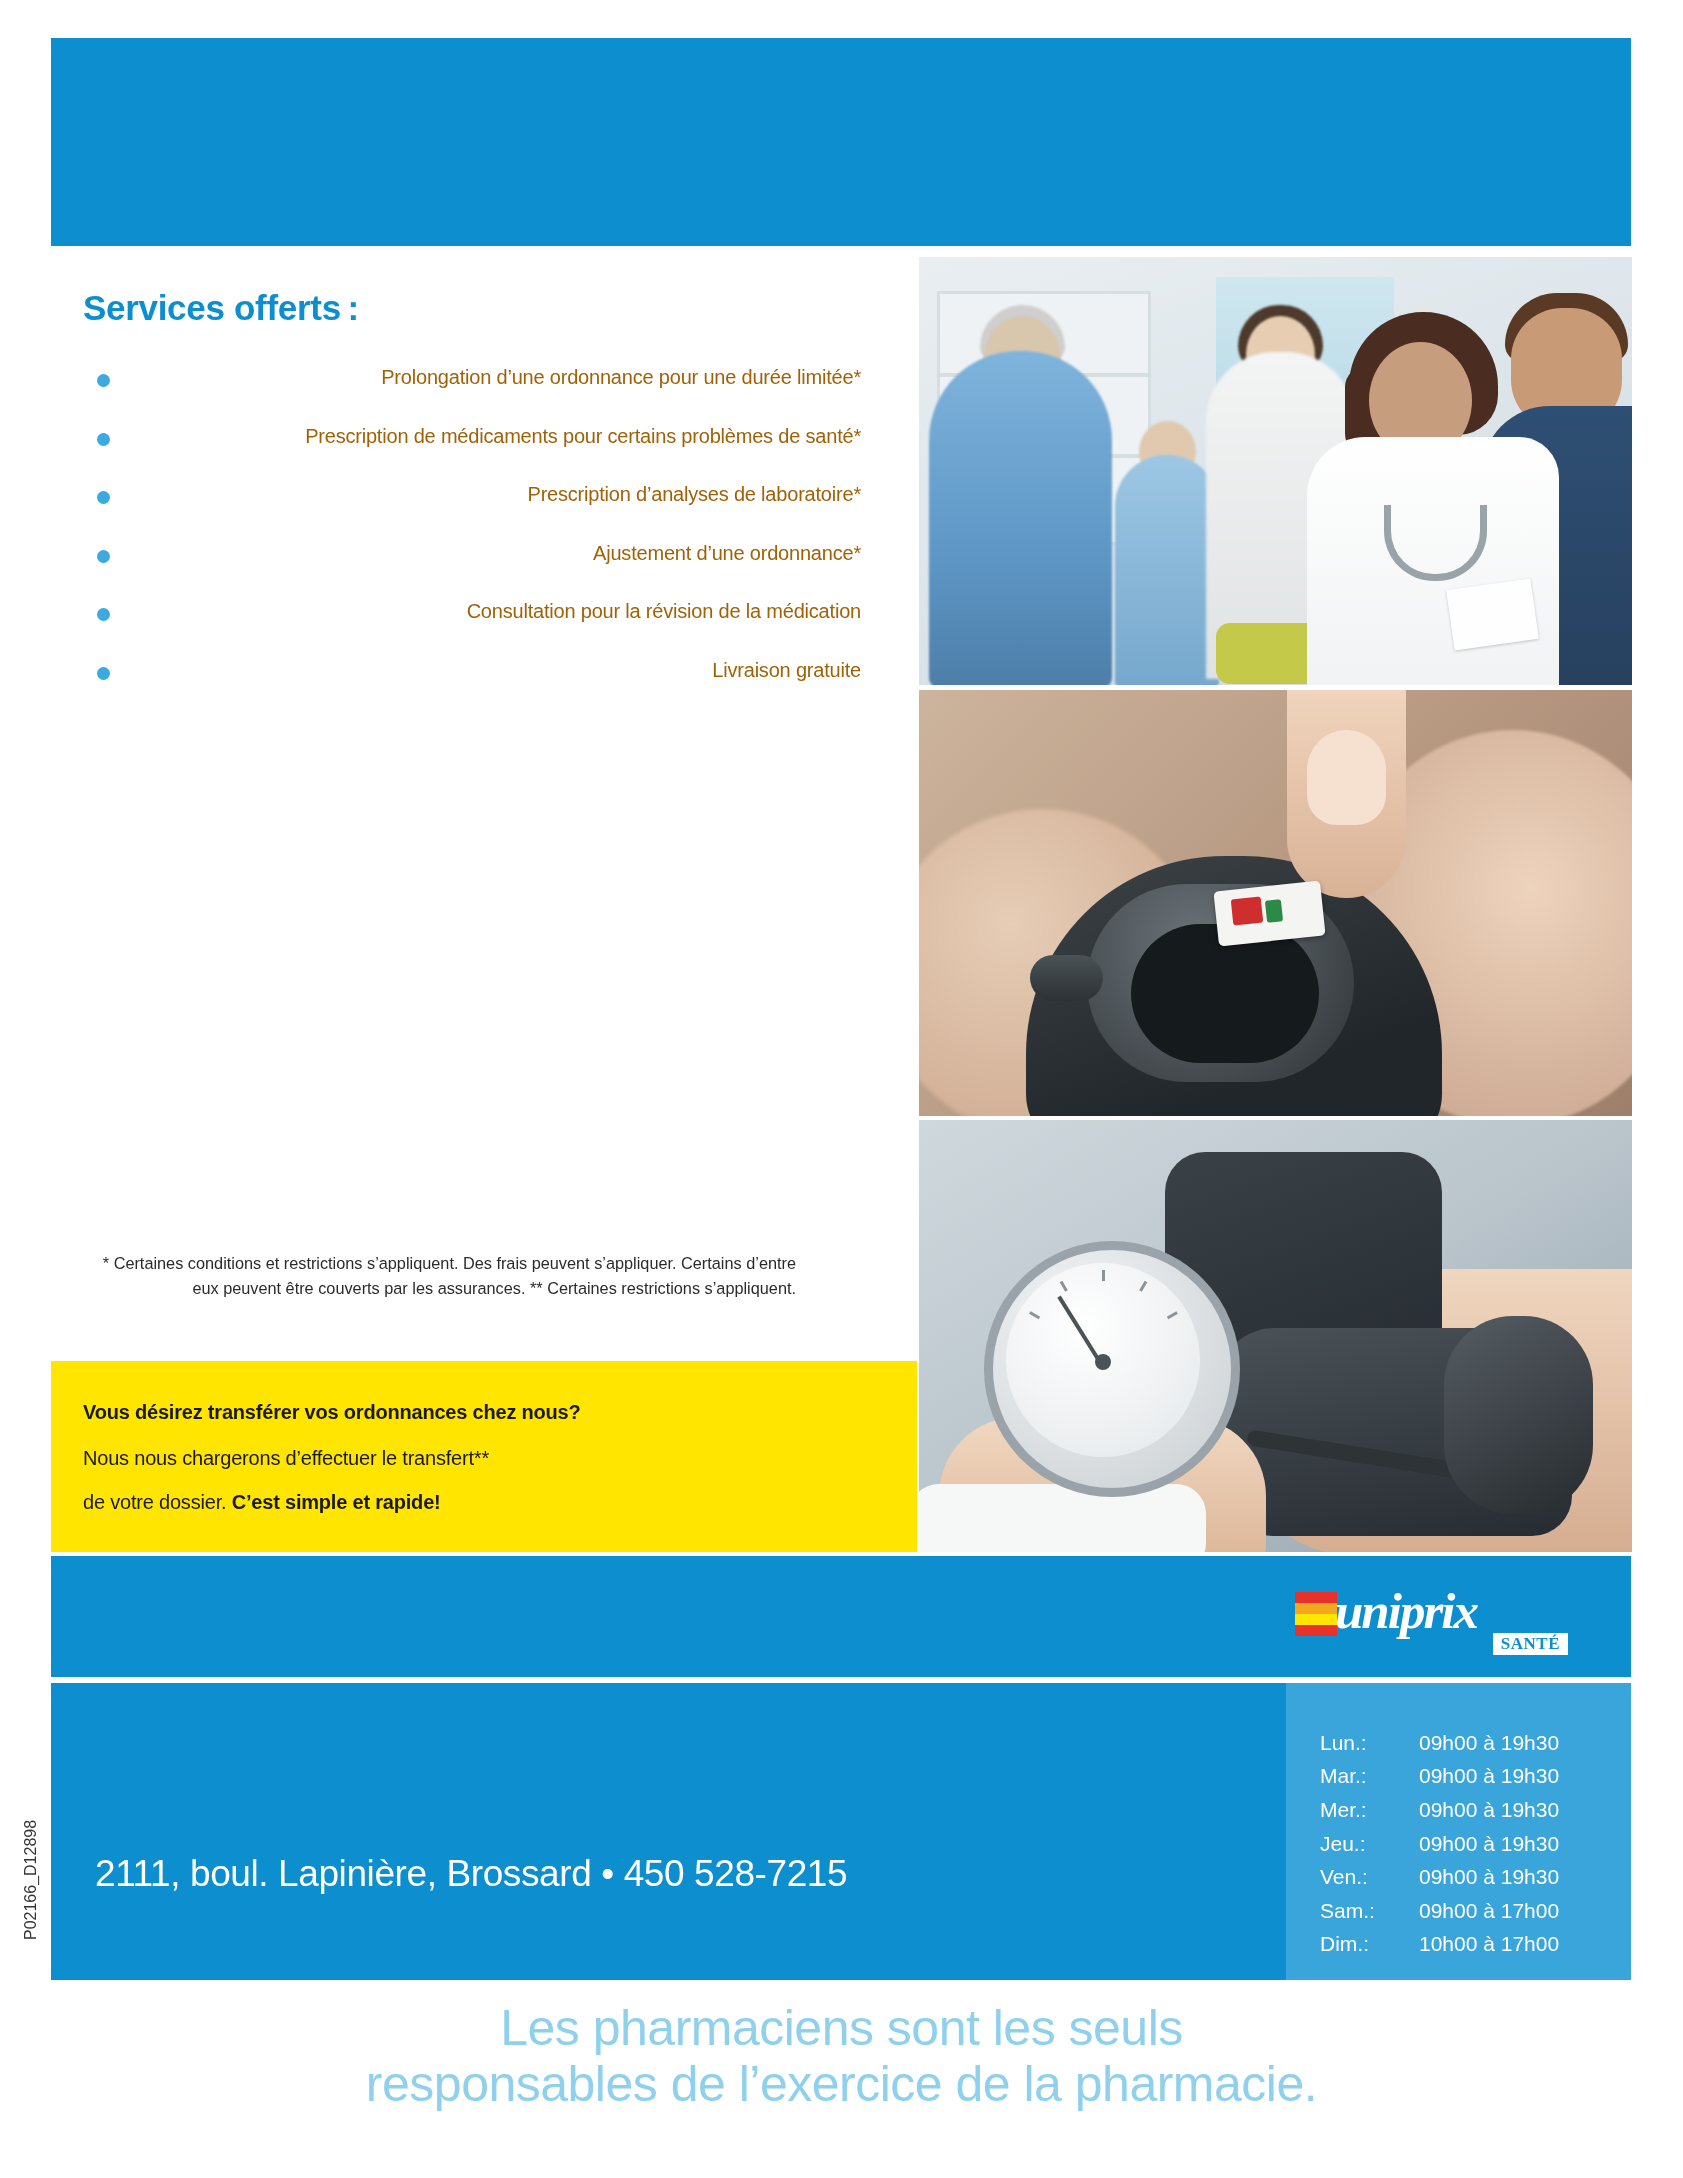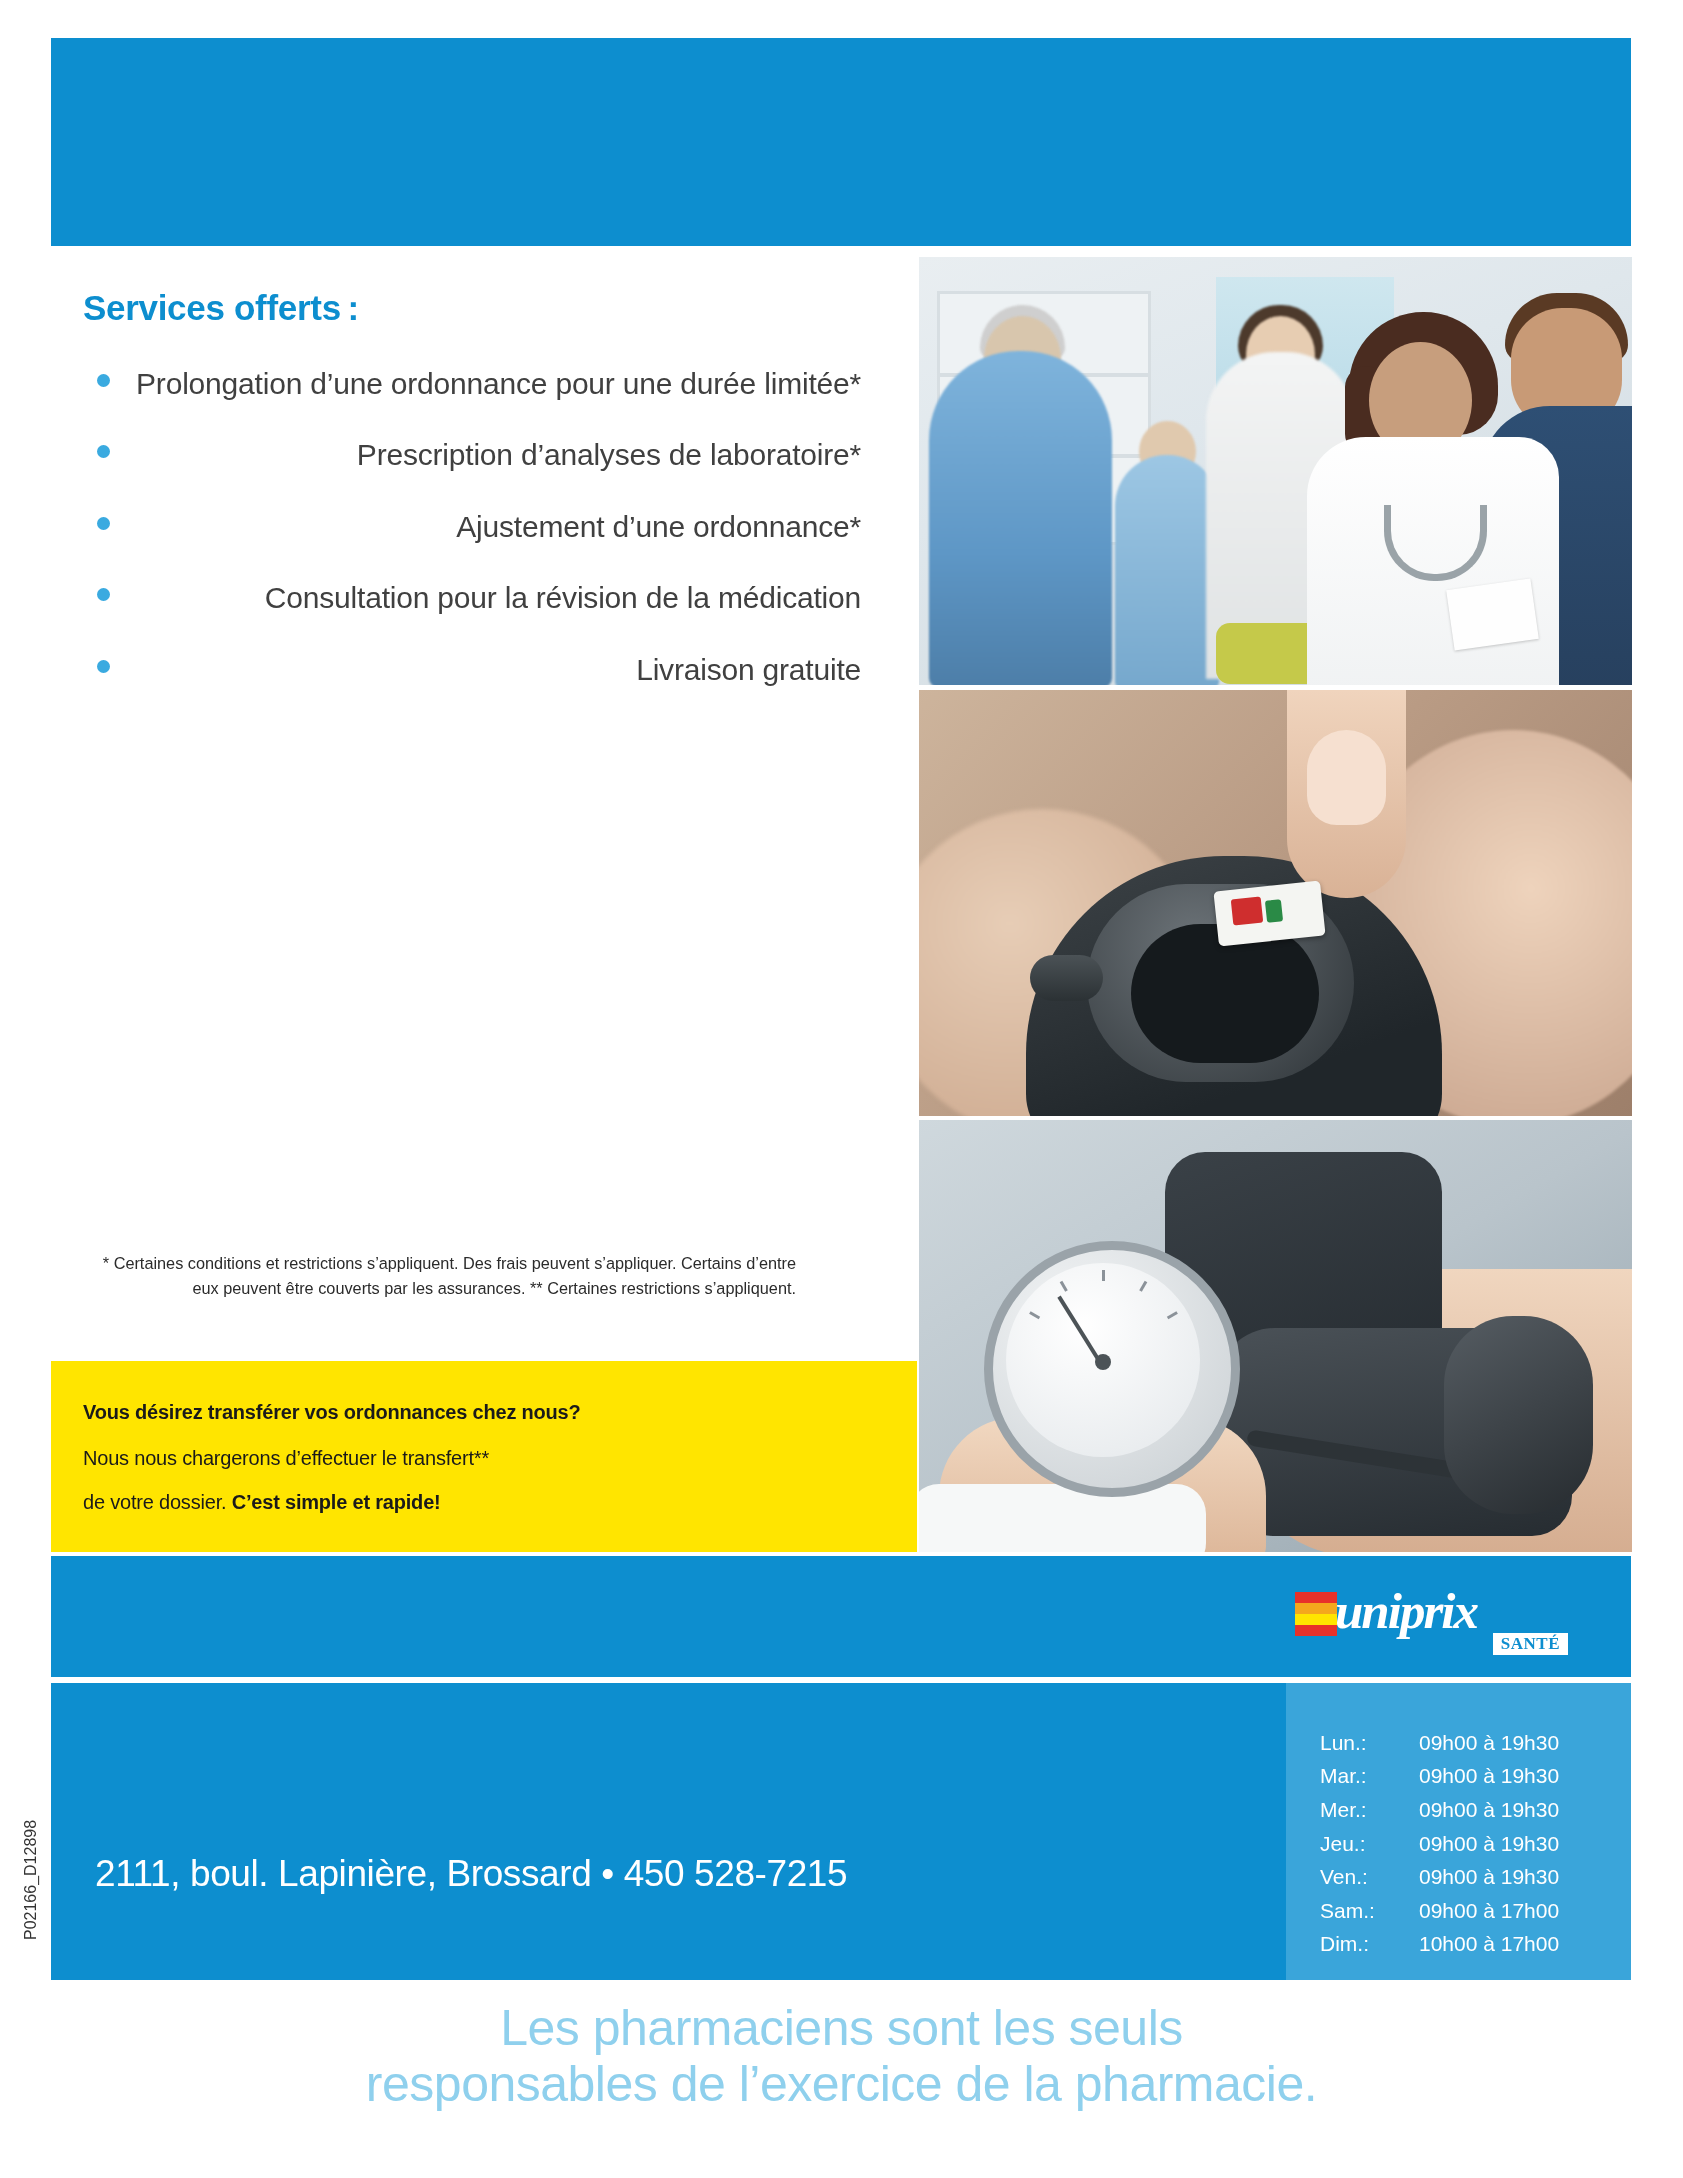--- a/index.html
+++ b/index.html
@@ -57,22 +57,22 @@
   .service-list {
     position: absolute;
     left: 28px;
     top: 119px;
     width: 782px;
   }
   .service-item {
     position: relative;
     padding-left: 55px;
     margin-bottom: 33px;
-    color: #404040;
-    font-size: 30px;
+    color: #a16207;
+    font-size: 20px;
     line-height: 1.28;
     letter-spacing: -0.2px;
   }
   .service-item .bullet {
     position: absolute;
     left: 18px;
     top: 9px;
     width: 13px;
     height: 13px;
     border-radius: 50%;
@@ -442,20 +442,24 @@
 
   <div class="top-banner"></div>
 
   <div class="left-col">
     <div class="services-title">Services offerts :</div>
 
     <div class="service-list">
       <div class="service-item">
         <span class="bullet"></span>
         <span>Prolongation d’une ordonnance pour une durée limitée*</span>
+      </div>
+      <div class="service-item">
+        <span class="bullet"></span>
+        <span>Prescription de médicaments pour certains problèmes de santé*</span>
       </div>
       <div class="service-item">
         <span class="bullet"></span>
         <span>Prescription d’analyses de laboratoire*</span>
       </div>
       <div class="service-item">
         <span class="bullet"></span>
         <span>Ajustement d’une ordonnance*</span>
       </div>
       <div class="service-item">

